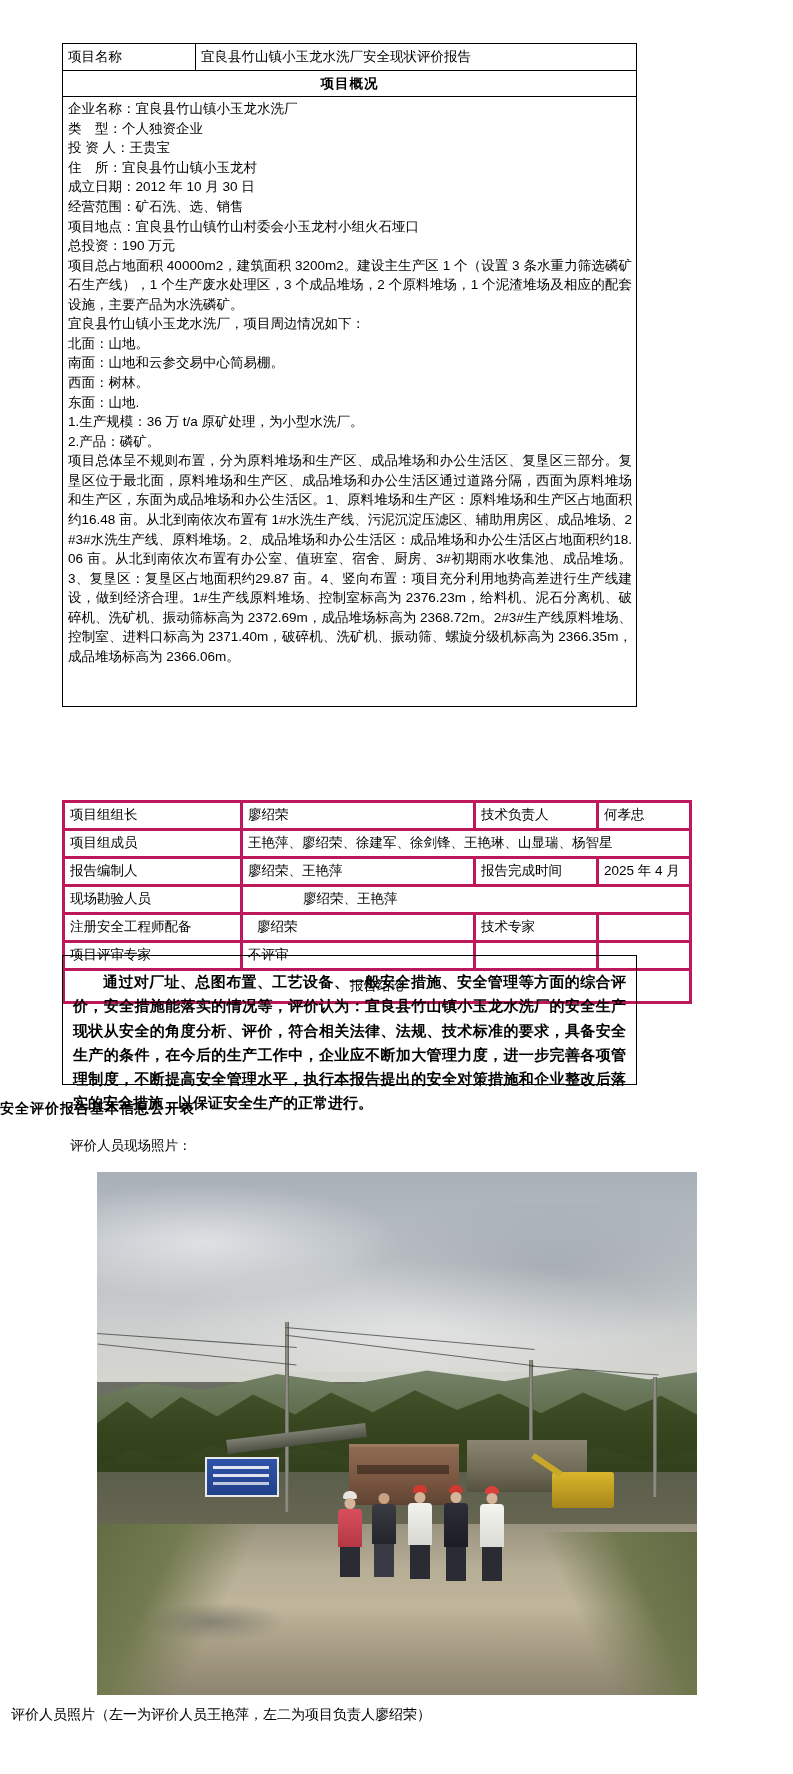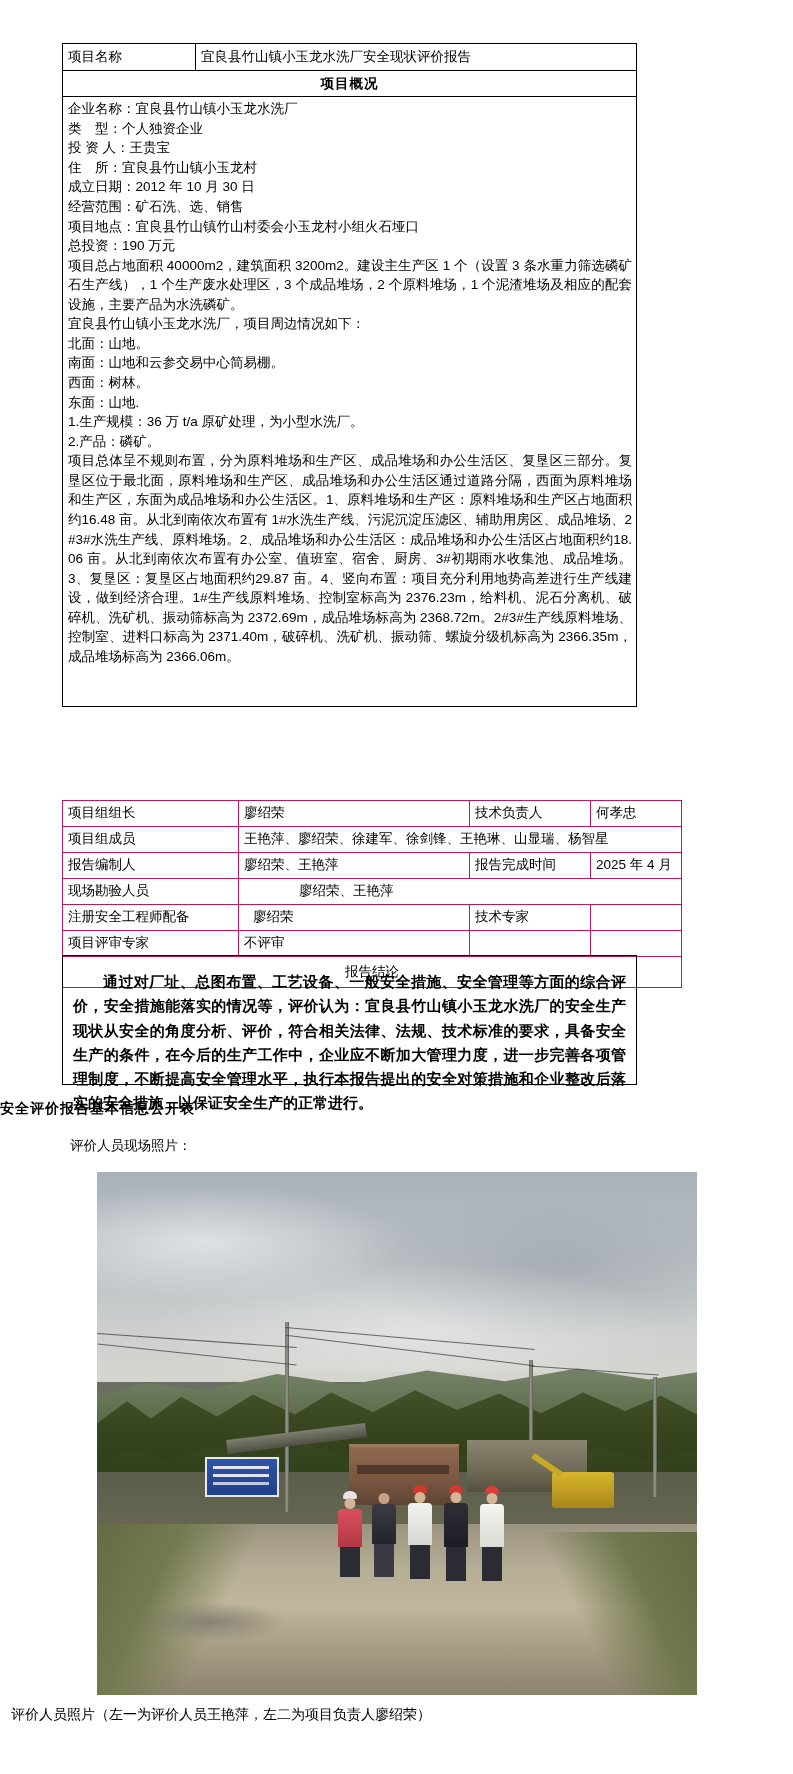--- a/index.html
+++ b/index.html
@@ -69,21 +69,21 @@
   
   .people-table {
     position: absolute;
     left: 62px;
     top: 800px;
     width: 575px;
     border-collapse: collapse;
     table-layout: fixed;
   }
   .people-table td {
-    border: 1px solid #be185d;
+    border: 3px solid #be185d;
     padding: 2px 5px;
     font-size: 13.5px;
     line-height: 1.4;
     height: 21px;
     vertical-align: middle;
     font-family: "Liberation Sans", "DejaVu Sans", sans-serif;
   }
   .pt-c1 { width: 165px; }
   .pt-c2 { width: 220px; }
   .pt-c3 { width: 110px; }

